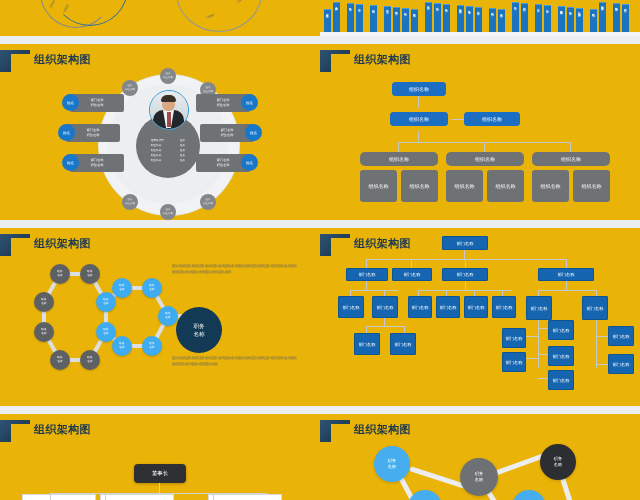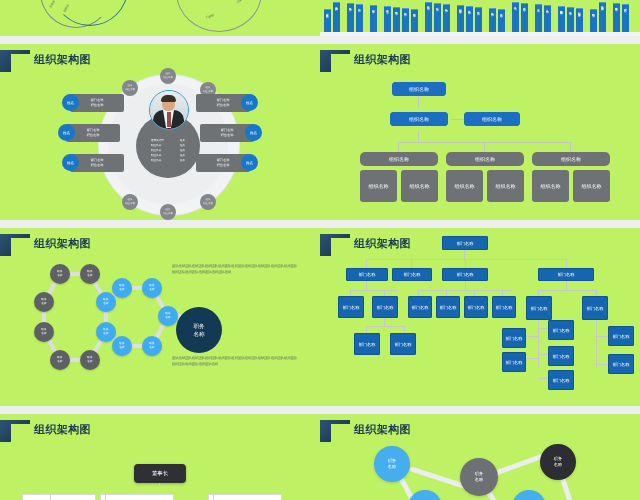--- a/index.html
+++ b/index.html
@@ -12,21 +12,21 @@
   }
   .gallery{
     width:640px;height:500px;
     display:grid;
     grid-template-columns:320px 320px;
     grid-auto-rows:auto;
     position:relative;
   }
   .slide{
     position:relative;
-    background:#bef264;
+    background:#eab308;
     overflow:hidden;
     box-sizing:border-box;
   }
   .slide-inner{position:absolute;inset:0;overflow:hidden;}
   .gap-row{grid-column:1 / span 2;height:8px;background:#eceef0;}
 
   
   .hdr{position:absolute;left:0;top:6px;height:22px;width:100%;}
   .flag-fold{
     position:absolute;left:0;top:0;width:30px;height:22px;

